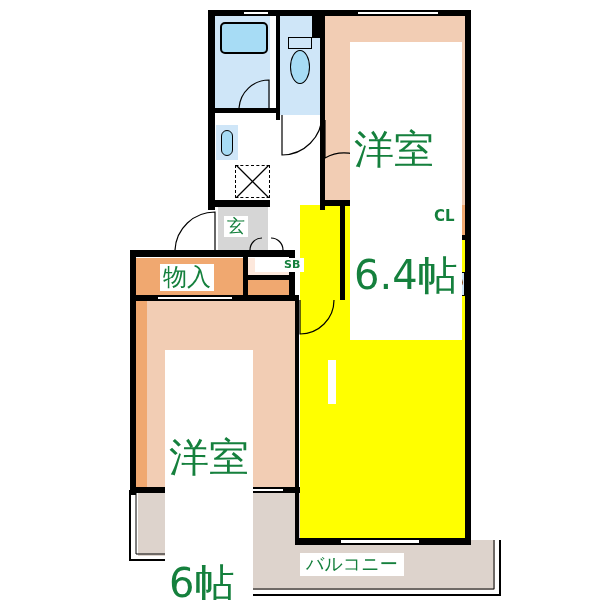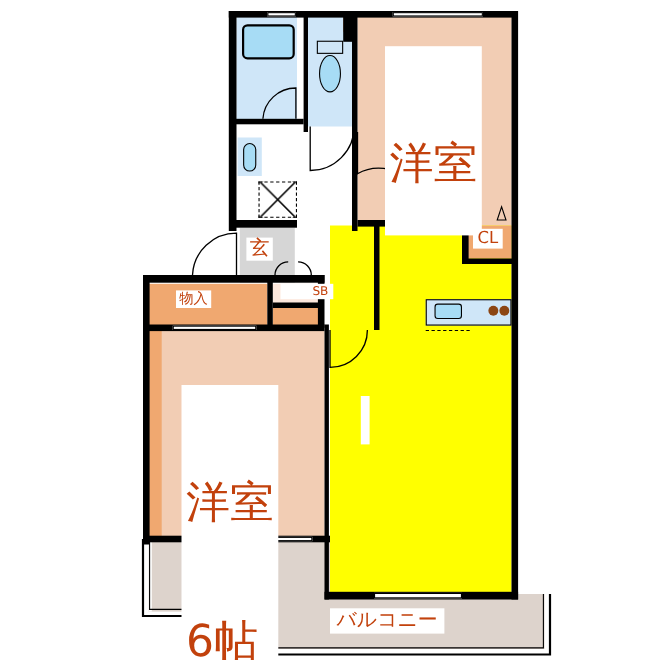--- a/index.html
+++ b/index.html
@@ -1,21 +1,21 @@
 <!DOCTYPE html>
 <html><head>
   <meta charset="utf-8">
   <style>
     html, body { margin: 0; padding: 0; background: #ffffff; }
     body { width: 600px; height: 600px; position: relative; overflow: hidden; font-family: "DejaVu Sans", sans-serif; }
     .abs { position: absolute; box-sizing: border-box; }
     .wall { background: #000; }
-    .label { position: absolute; background: #fff; color: #c2410c; line-height: 1.05; white-space: pre; padding: 2px 4px; }
+    .label { position: absolute; background: #fff; color: #15803d; line-height: 1.05; white-space: pre; padding: 2px 4px; }
     .room-big { font-size: 40px; }
-    .small { font-size: 14px; padding: 1px 4px; }
+    .small { font-size: 14px; padding: 1px 4px; font-weight: bold; }
     svg { position: absolute; left: 0; top: 0; }
   </style>
 </head>
 <body>
 
 <div class="abs" style="left:135px;top:490px;width:165px;height:66px;background:#ddd3cc;border-left:3px solid #fff;"></div>
 <div class="abs" style="left:250px;top:540px;width:245px;height:50px;background:#ddd3cc;"></div>
 
 <svg width="600" height="600">
   <polyline points="130,490 130,560 245,560 245,595 500,595 500,540" fill="none" stroke="#000" stroke-width="2"></polyline>
@@ -89,24 +89,25 @@
   <path d="M282,115 L282,155 A40,40 0 0 0 322,115" fill="none" stroke="#000" stroke-width="1.2"></path>
   <path d="M325,120 L325,158 A38,38 0 0 1 363,158" fill="none" stroke="#000" stroke-width="1.2"></path>
   <path d="M175,250 A40,40 0 0 1 215,212 L215,250" fill="none" stroke="#000" stroke-width="1.2"></path>
   <path d="M300,300 L300,334 A34,34 0 0 0 334,300" fill="none" stroke="#000" stroke-width="1.2"></path>
   <path d="M250,250 A12,12 0 0 1 262,238 M283,250 A12,12 0 0 0 271,238" fill="none" stroke="#000" stroke-width="1.2"></path>
   <polygon points="452,200 456,188 460,200" fill="none" stroke="#000" stroke-width="1"></polygon>
 </svg>
 
 <div class="label room-big" style="left:350px;top:42px;">
   <div>洋室</div>
+  <div>6.4帖</div>
 </div>
 <div class="label room-big" style="left:165px;top:350px;">
   <div>洋室</div>
   <div>6帖</div>
 </div>
 <div class="label room-big" style="left:328px;top:360px;font-size:38px;">
 </div>
 <div class="label" style="left:224px;top:216px;font-size:18px;padding:1px 3px;">玄</div>
-<div class="label" style="left:160px;top:264px;font-size:13px;padding:1px 3px;">物入</div>
+<div class="label" style="left:160px;top:264px;font-size:24px;padding:1px 3px;">物入</div>
 <div class="label small" style="left:255px;top:258px;font-size:11px;padding-left:29px;">SB</div>
 <div class="label small" style="left:430px;top:208px;font-size:15px;">CL</div>
 <div class="label" style="left:300px;top:553px;font-size:18px;padding:2px 6px;">バルコニー</div>
 
 </body></html>

